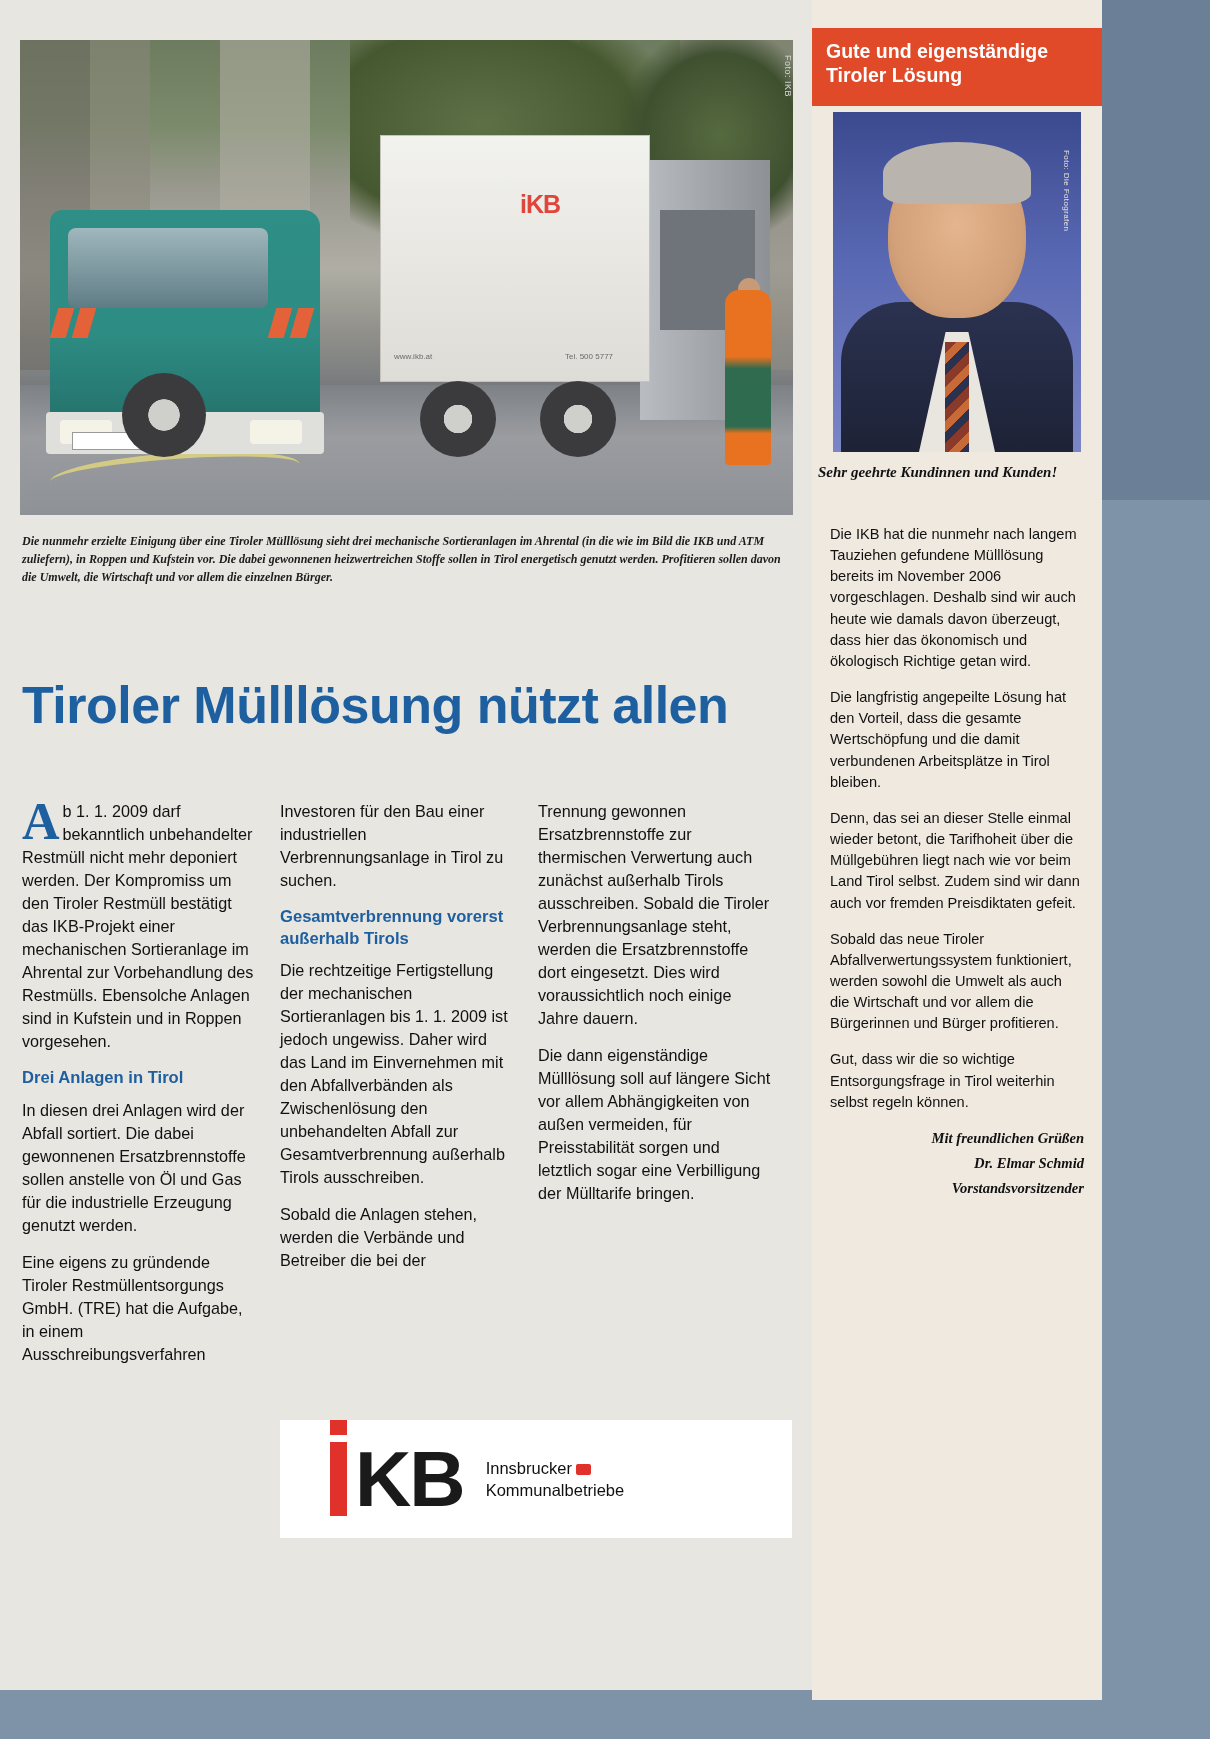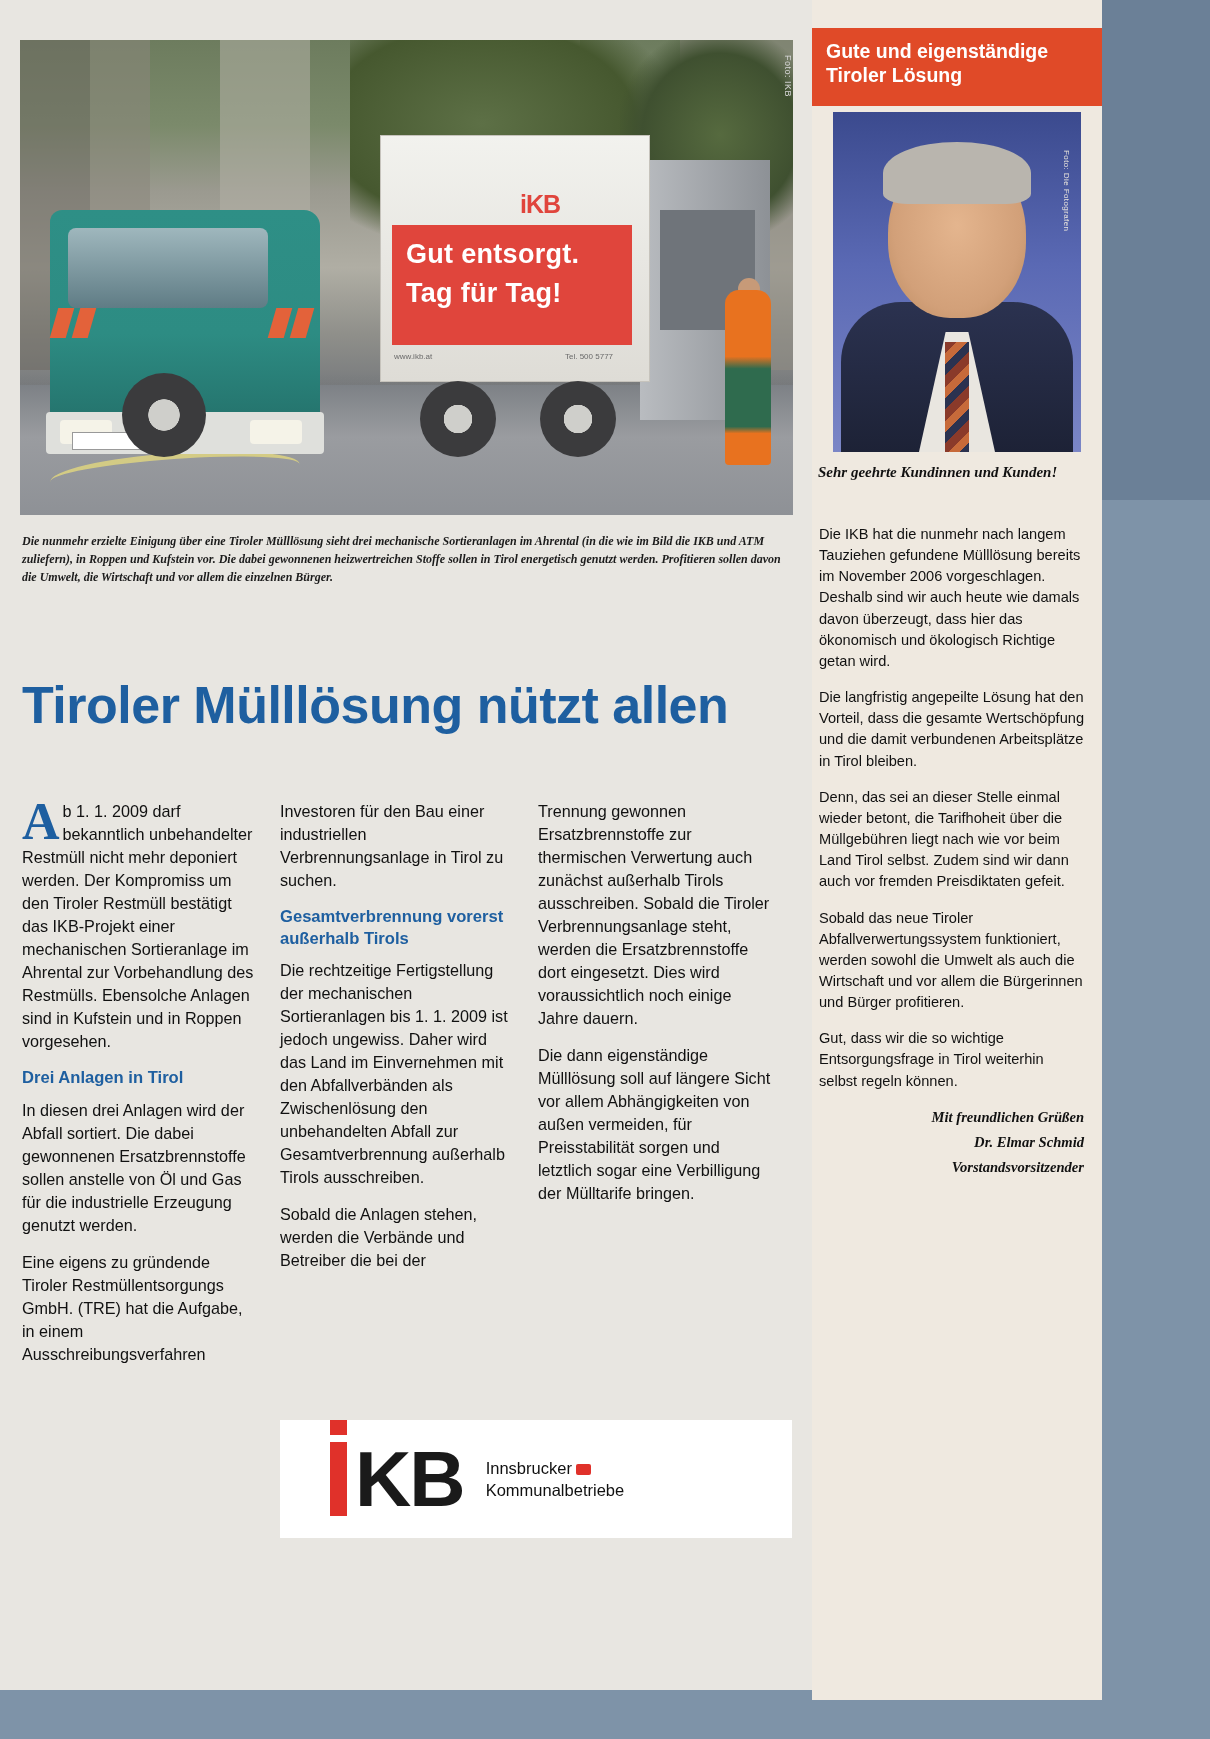--- a/index.html
+++ b/index.html
@@ -456,21 +456,21 @@
   }
   #sb-body {
     position: absolute;
     left: 818px;
     top: 524px;
     width: 266px;
     font-size: 14.6px;
     line-height: 1.45;
     color: #111;
   }
-  #sb-body p { margin: 0 0 15px 1px; }
+  #sb-body p { margin: 0 0 15px 12px; }
   .sb-sign {
     text-align: right;
     font-family: "Liberation Serif", serif;
     font-style: italic;
     font-weight: bold;
     font-size: 14.6px;
     line-height: 1.45;
     margin-top: 4px;
   }
 </style>
@@ -496,24 +496,20 @@
       <div id="tree"></div>
       <div id="tree2"></div>
       <div id="road"></div>
       <div id="road-mark"></div>
 
       <div id="loader"></div>
       <div id="loader2"></div>
 
       <div id="truck-box"></div>
       <div id="truck-ikb">iKB</div>
-      <div id="truck-banner">
-        <div class="l1">Gut entsorgt.</div>
-        <div class="l2">Tag für Tag!</div>
-      </div>
       <div id="truck-url">www.ikb.at</div>
       <div id="truck-tel">Tel. 500 5777</div>
 
       <div id="cab"></div>
       <div id="windshield"></div>
       <div class="hazard" style="left:34px;"></div>
       <div class="hazard" style="left:56px;"></div>
       <div class="hazard" style="left:252px;"></div>
       <div class="hazard" style="left:274px;"></div>
       <div id="bumper"></div>

